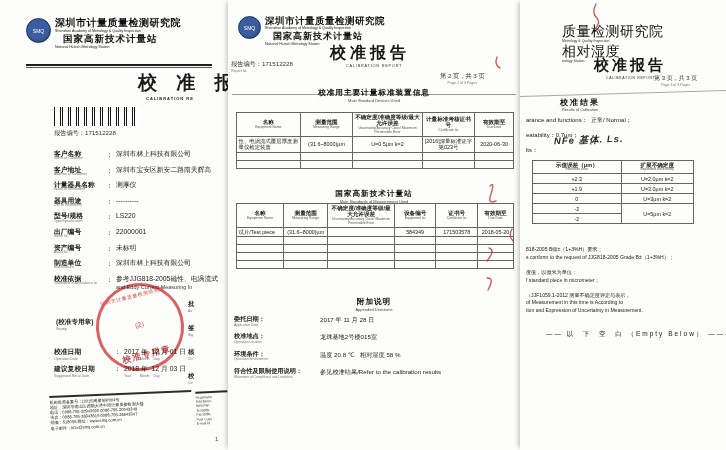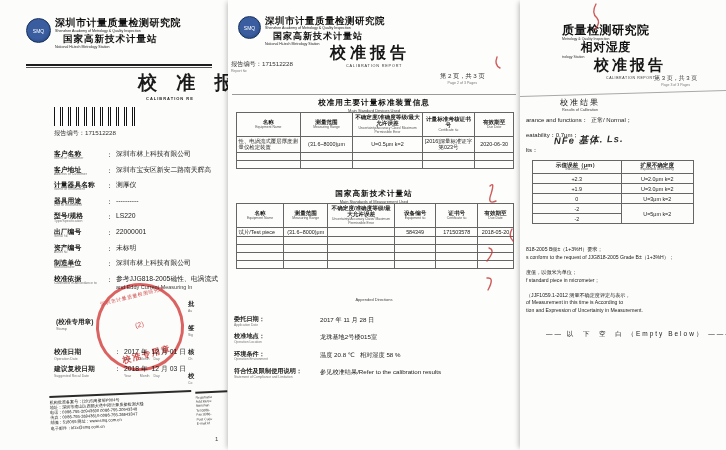--- a/index.html
+++ b/index.html
@@ -95,30 +95,30 @@
 
   .p2sec3{position:absolute;left:6px;top:316px;width:282px;}
   .p2srow{display:flex;margin-bottom:6.5px;align-items:flex-start;}
   .p2slabel{width:86px;flex:0 0 auto;}
   .p2slabel .cn{font-size:6.2px;font-weight:bold;color:#1c1c1c;line-height:1.1;}
   .p2slabel .en{font-size:3.3px;color:#777;}
   .p2sval{font-size:6.2px;color:#222;white-space:pre;}
 
   
   .p3-org{position:absolute;left:42px;top:24px;}
-  .p3-org .cn{font-size:12px;font-weight:bold;letter-spacing:.5px;color:#111;line-height:1.1;text-align:center;}
+  .p3-org .cn{font-size:14px;font-weight:normal;letter-spacing:.5px;color:#111;line-height:1.1;}
   .p3-org .en{font-size:3.5px;color:#333;line-height:1.2;}
   .p3-title-cn{position:absolute;left:74px;top:56px;font-size:15px;font-weight:600;letter-spacing:3px;color:#161616;white-space:nowrap;}
   .p3-title-en{position:absolute;left:86px;top:76px;font-size:3.5px;letter-spacing:.6px;color:#333;}
   .p3-meta{position:absolute;left:134px;top:74px;text-align:center;}
   .p3-meta .cn{font-size:6px;color:#333;white-space:nowrap;}
   .p3-meta .en{font-size:3.5px;color:#777;white-space:nowrap;}
   .p3-rule{position:absolute;left:-4px;top:93px;width:214px;height:.8px;background:#a8a8a8;transform:rotate(-1.6deg);}
   .p3-sec{position:absolute;left:40px;top:97px;text-align:center;}
-  .p3-sec .cn{font-size:8px;font-weight:normal;letter-spacing:2px;color:#111;}
+  .p3-sec .cn{font-size:8px;font-weight:bold;letter-spacing:2px;color:#111;}
   .p3-sec .en{font-size:3.8px;color:#444;}
   .p3line{position:absolute;font-size:6px;color:#222;white-space:pre;}
   .handwrite{position:absolute;left:34px;top:134px;font-size:9.5px;font-style:italic;font-weight:bold;color:#2b2b2b;
              transform:rotate(-2deg);letter-spacing:1px;}
   .t3{left:12px;top:160px;width:162px;}
   .t3 td{height:10px;font-size:5.8px;}
   .p3notes{position:absolute;left:6px;top:246px;width:196px;}
   .p3notes div{font-size:5.1px;color:#222;line-height:1.55;white-space:nowrap;overflow:hidden;}
   .gap{height:7px;}
   .emptybelow{position:absolute;left:26px;top:330px;font-size:6.5px;letter-spacing:2px;color:#222;white-space:pre;}
@@ -316,21 +316,21 @@
     <div class="p2-meta-l">
       <div class="cn">报告编号：171512228</div>
       <div class="en">Report №</div>
     </div>
     <div class="p2-meta-r">
       <div class="cn">第 2 页，共 3 页</div>
       <div class="en">Page 2 of 3 Pages</div>
     </div>
     <div class="p2-rule"></div>
 
-    <div class="sec-title" style="top:98px;">
+    <div class="sec-title" style="top:88px;">
       <div class="cn">校准用主要计量标准装置信息</div>
       <div class="en">Main Standard Devices Used</div>
     </div>
     <table class="std t1">
       <colgroup>
           <col style="width:23%">
           <col style="width:19%">
           <col style="width:25%">
           <col style="width:19%">
           <col style="width:14%">
@@ -459,20 +459,21 @@
             <td></td>
             <td></td>
             <td></td>
             <td></td>
             <td></td>
           </tr>
     </tbody>
       </table>
 
     <div class="sec-title" style="top:297px;">
+      <div class="cn">附加说明</div>
       <div class="en">Appended Directions</div>
     </div>
     <div class="p2sec3">
       <div class="p2srow">
         <div class="p2slabel">
             <div class="cn">委托日期：</div>
             <div class="en">Application Date</div>
           </div>
         <div class="p2sval">2017 年 11 月 28 日</div>
       </div>

